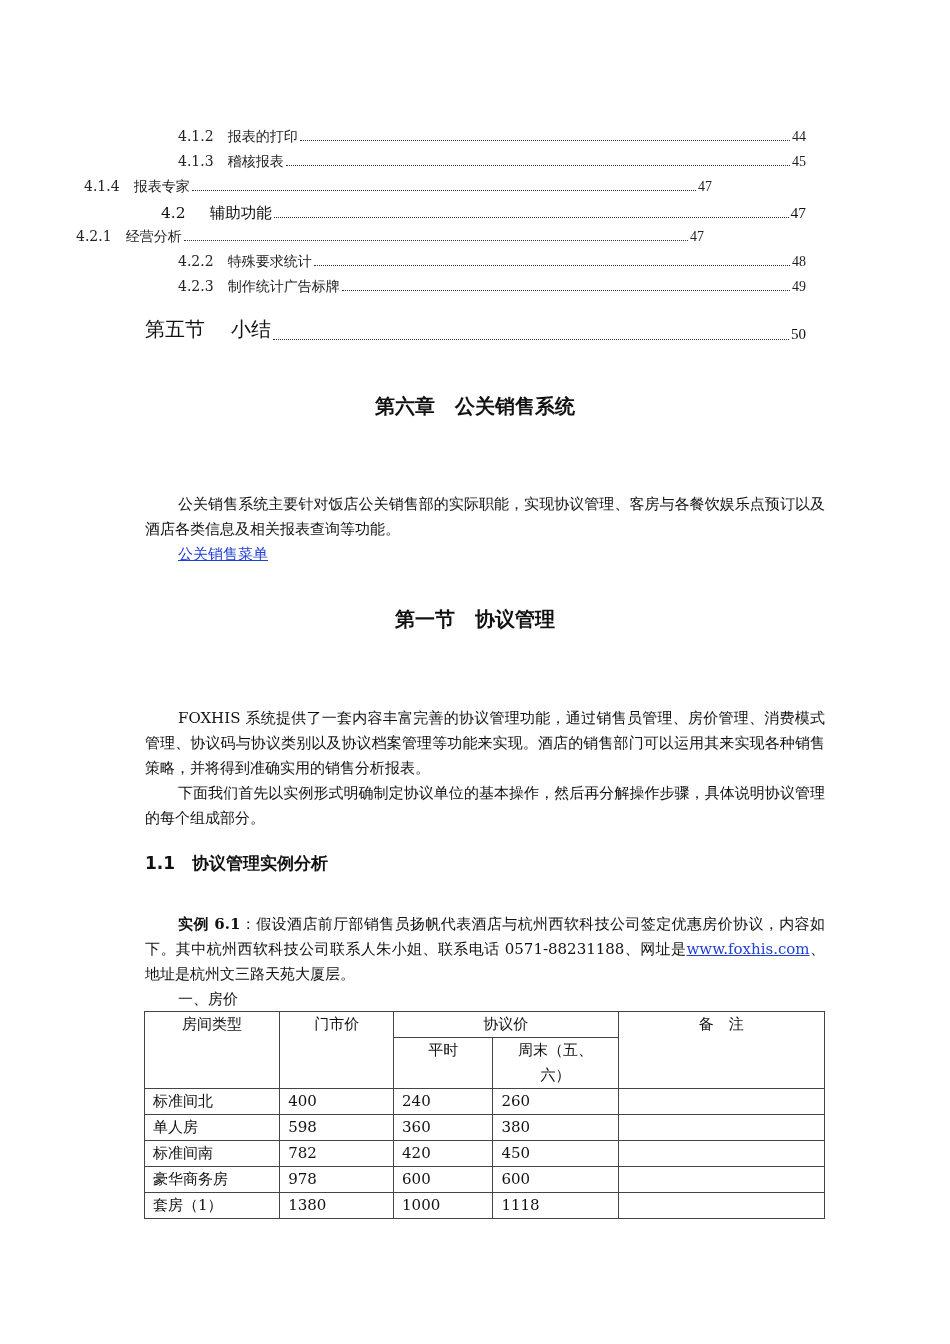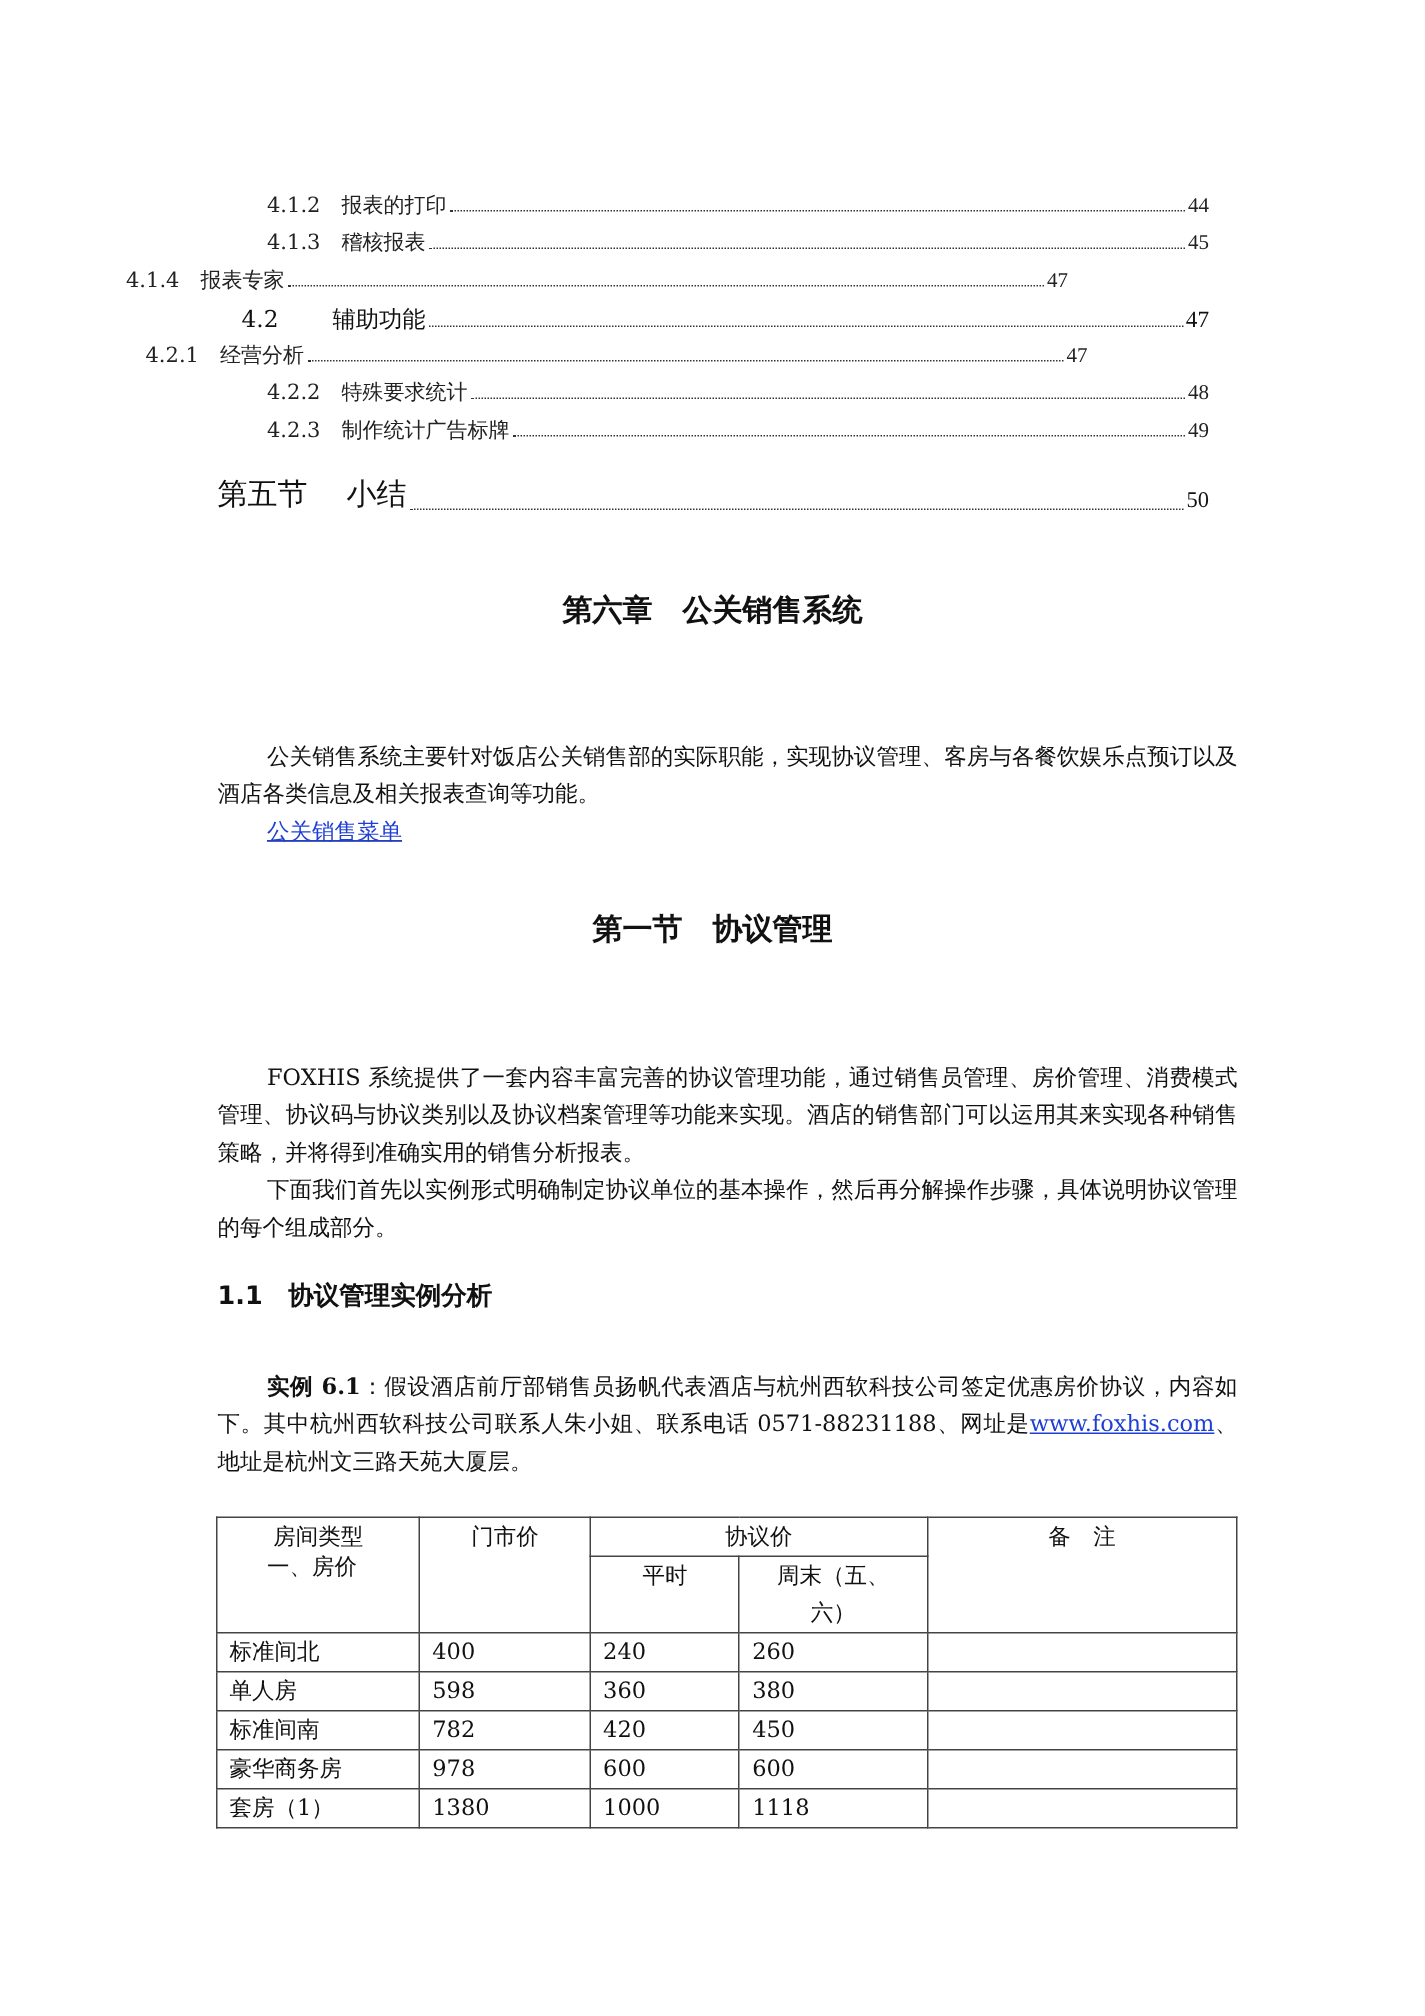--- a/index.html
+++ b/index.html
@@ -44,25 +44,25 @@
     <span class="page-no">45</span>
   </div>
   <div class="toc-row lvl3" style="top:178px; padding-left:84px; width:628px;">
     <span class="num">4.1.4</span>
     <span class="title">报表专家</span>
     <span class="dots"></span>
     <span class="page-no">47</span>
   </div>
   <div class="toc-row lvl2" style="top:203px; padding-left:161px; width:645px;justify-content:flex-end;">
     <span class="num">4.2</span>
-    <span class="title" style="margin-left:36px;">辅助功能</span>
+    <span class="title" style="margin-left:24px;">辅助功能</span>
     <span class="dots"></span>
     <span class="page-no">47</span>
   </div>
-  <div class="toc-row lvl3" style="top:228px; padding-left:97px; width:628px;">
+  <div class="toc-row lvl3" style="top:228px; padding-left:76px; width:628px;">
     <span class="num">4.2.1</span>
     <span class="title">经营分析</span>
     <span class="dots"></span>
     <span class="page-no">47</span>
   </div>
   <div class="toc-row lvl3" style="top:253px; padding-left:178px; width:628px;">
     <span class="num">4.2.2</span>
     <span class="title">特殊要求统计</span>
     <span class="dots"></span>
     <span class="page-no">48</span>
@@ -91,21 +91,21 @@
 
   <div class="para indent" style="top:706px;">FOXHIS 系统提供了一套内容丰富完善的协议管理功能，通过销售员管理、房价管理、消费模式管理、协议码与协议类别以及协议档案管理等功能来实现。酒店的销售部门可以运用其来实现各种销售策略，并将得到准确实用的销售分析报表。</div>
   <div class="para indent" style="top:781px;">下面我们首先以实例形式明确制定协议单位的基本操作，然后再分解操作步骤，具体说明协议管理的每个组成部分。</div>
 
   <div class="sub-heading" style="top:852px;">1.1　协议管理实例分析</div>
 
   <div class="para indent" style="top:912px;">
     <b>实例 6.1</b><span>：假设酒店前厅部销售员扬帆代表酒店与杭州西软科技公司签定优惠房价协议，内容如下。其中杭州西软科技公司联系人朱小姐、联系电话 0571-88231188、网址是</span><span class="link" style="text-indent:0;">www.foxhis.com</span><span>、地址是杭州文三路天苑大厦层。</span>
   </div>
 
-  <div class="para" style="top:987px; padding-left:33px; width:647px;margin-top:45px;">一、房价</div>
+  <div class="para" style="top:987px; padding-left:33px; width:647px;">一、房价</div>
 
   <table class="rates">
     <tbody>
         <tr>
       <th rowspan="2" style="width:121px; height:74px;">房间类型</th>
       <th rowspan="2" style="width:99px;">门市价</th>
       <th colspan="2">协议价</th>
       <th rowspan="2" style="width:195px;">备　注</th>
     </tr>
     <tr>

